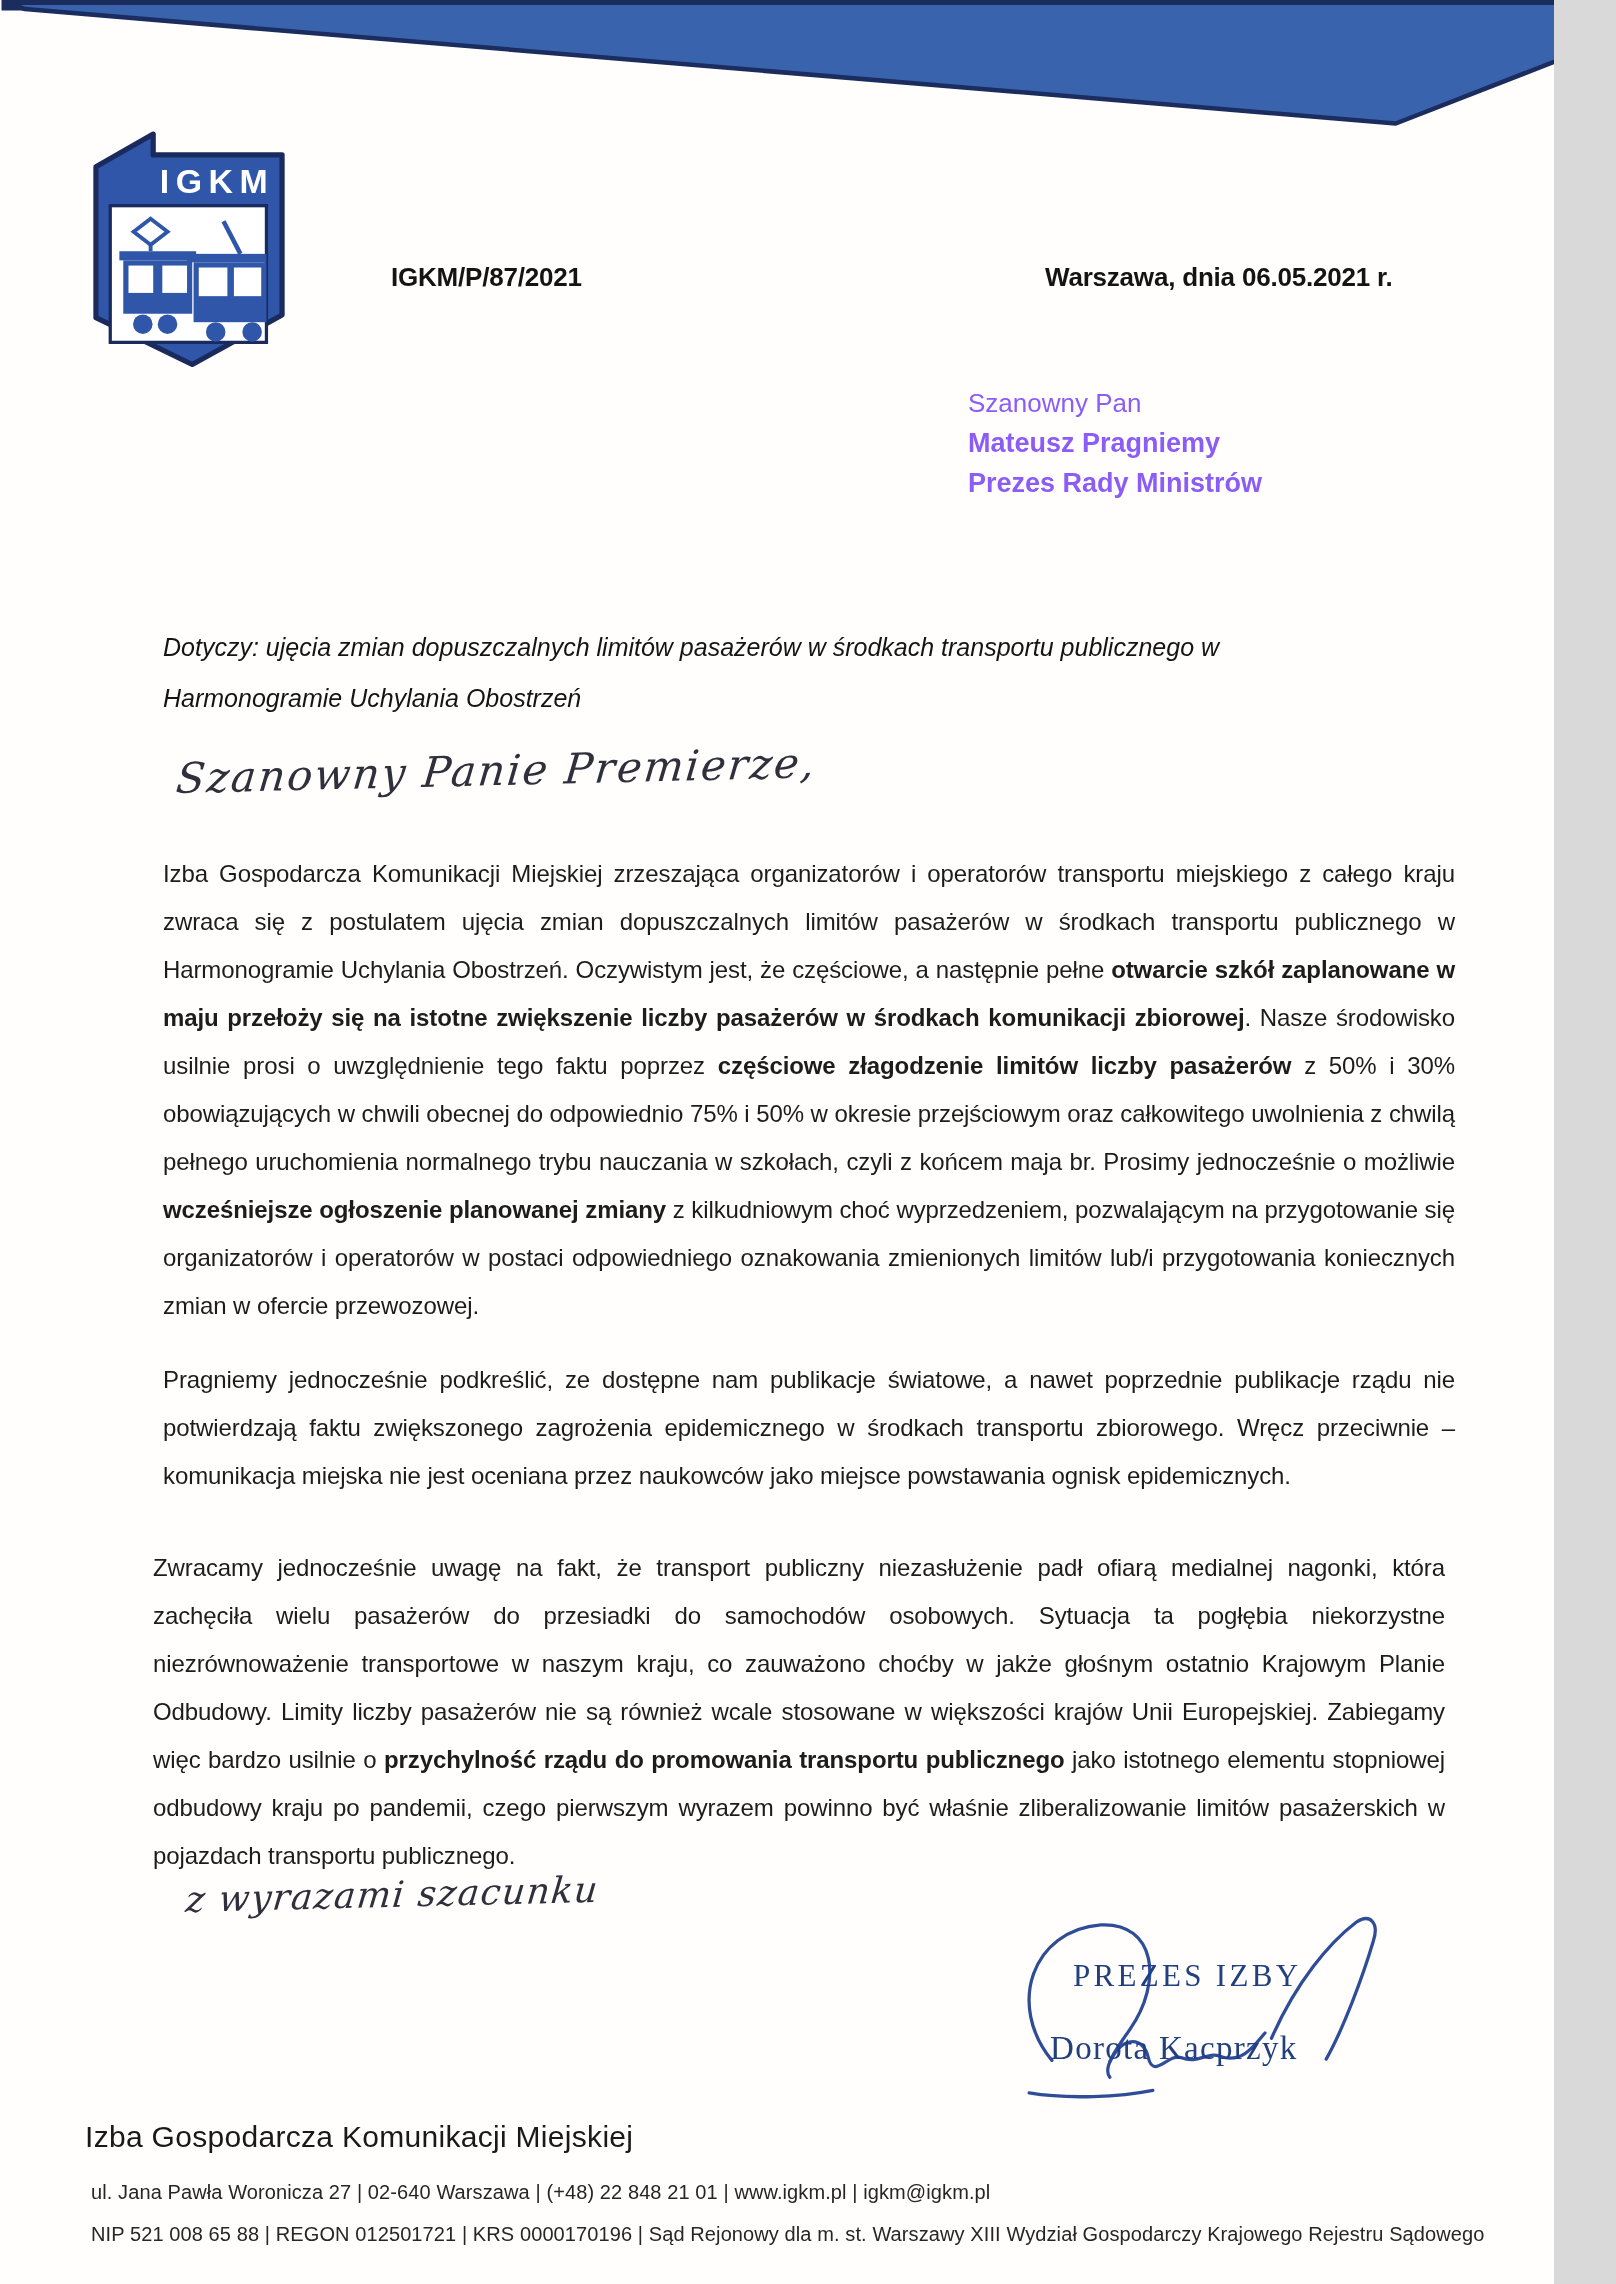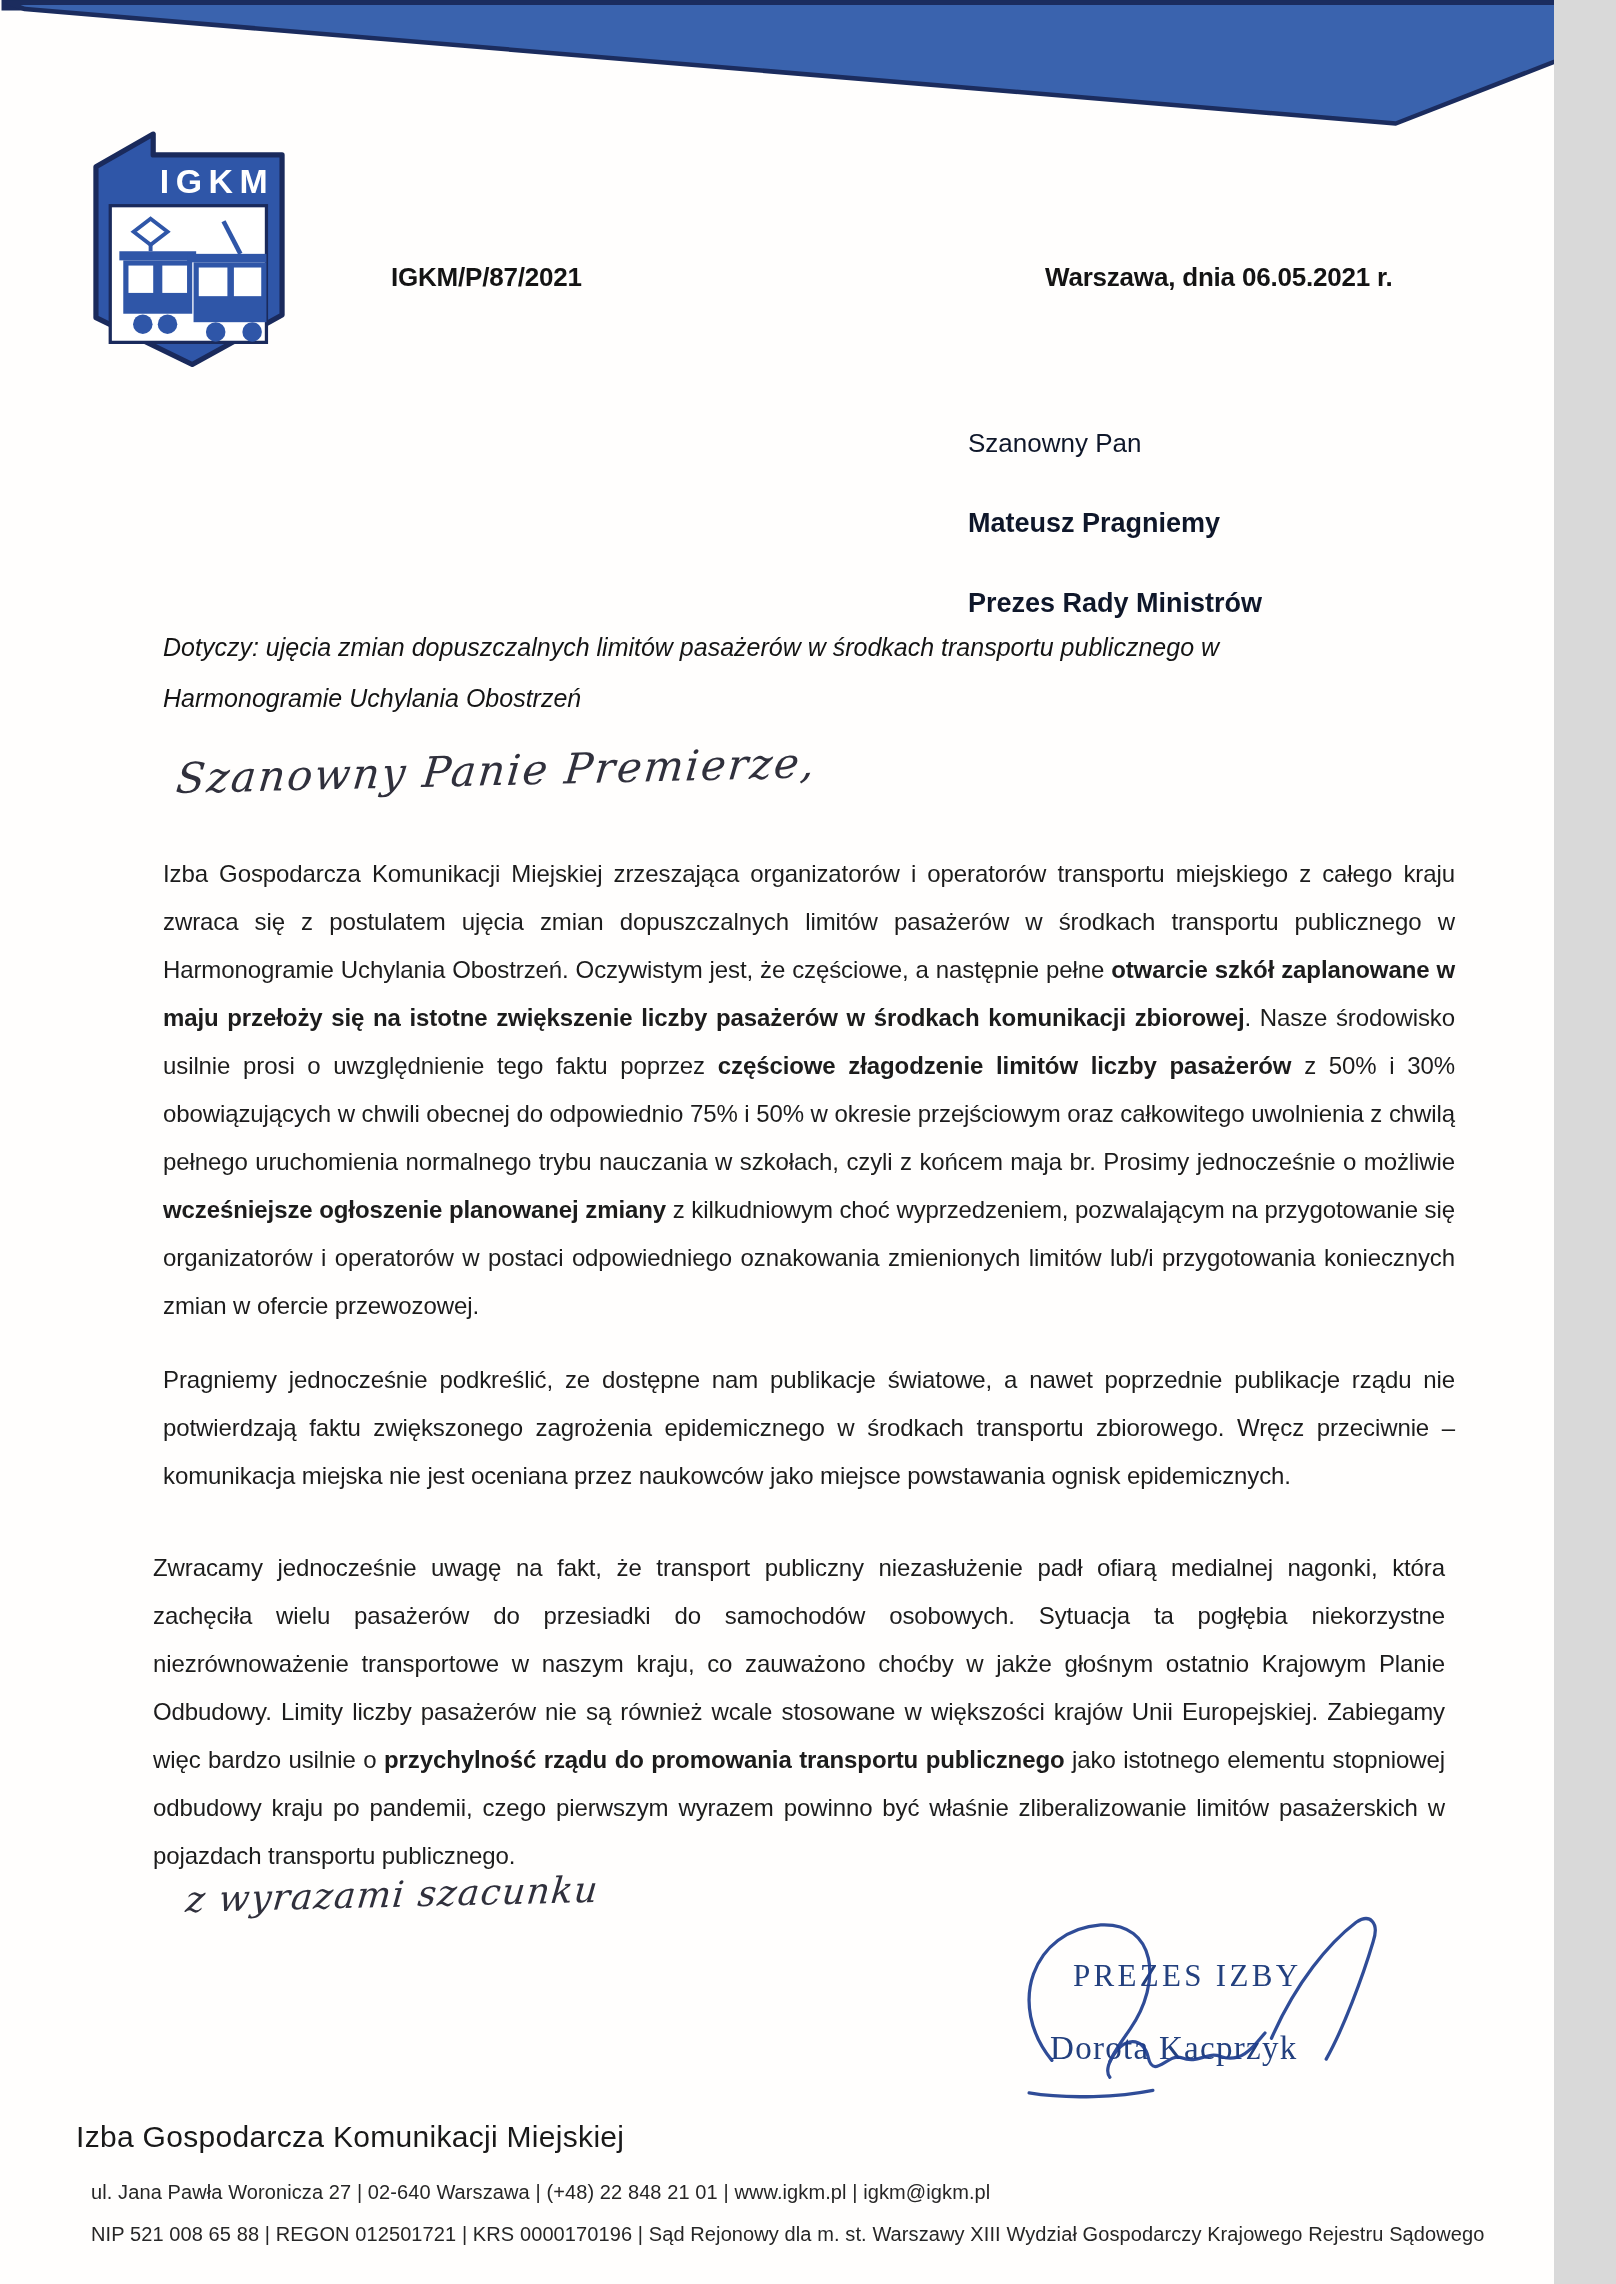--- a/index.html
+++ b/index.html
@@ -1,20 +1,20 @@
 <!DOCTYPE html>
 <html lang="pl" style="font-size:10.4px"><head>
 <meta charset="utf-8">
 <style>
   html,body{margin:0;padding:0;background:#d9d9d9;}
   .page{position:relative;width:1554px;height:2284px;background:#fffefd;
         font-family:"Liberation Sans",sans-serif;color:#1d1d1d;overflow:hidden;}
   .abs{position:absolute;}
   .hdr{font-size:26px;font-weight:600;color:#141414;letter-spacing:-0.2px;}
-  .recipient div{line-height:40px;font-size:26px;color:#0f172a;margin-top:40px;}
+  .recipient div{line-height:40px;font-size:26px;color:#8b5cf6;}
   .recipient .bold{font-weight:bold;font-size:27px;}
   .subject{font-style:italic;font-size:25px;line-height:51px;color:#141414;width:1185px;}
   .para{width:1292px;text-align:justify;font-size:24px;line-height:48px;color:#1c1c1c;
         letter-spacing:-0.1px;}
   .para b{font-weight:bold;}
   .hand{font-family:"DejaVu Serif",serif;font-style:italic;color:#30303c;
         transform:rotate(-1.4deg) skewX(-7deg);transform-origin:left bottom;white-space:nowrap;}
   .greeting{font-size:42px;letter-spacing:2px;}
   .closing{font-size:36px;letter-spacing:1.3px;}
   .stamp{font-family:"Liberation Serif",serif;color:#23407e;white-space:nowrap;}
@@ -97,18 +97,18 @@
     <svg width="417" height="202" viewBox="0 0 640 310">
       <g fill="none" stroke="#1e3d8f" stroke-width="5" stroke-linecap="round" opacity="0.92">
         <path d="M95,240 C 25,155 65,40 170,32 C 255,28 265,120 215,192 C 194,222 172,252 184,266"></path>
         <path d="M184,242 C 205,200 236,204 243,236 C 251,270 274,228 294,236 C 320,246 332,226 354,234 C 388,246 408,214 422,198"></path>
         <path d="M432,206 C 470,120 520,60 562,28 C 583,14 598,28 588,58 C 572,112 542,192 516,238"></path>
         <path d="M60,290 C 120,300 200,296 250,286"></path>
       </g>
     </svg>
   </div>
 
-  <div class="abs footer-org" style="left:76px;top:2120px;">Izba Gospodarcza Komunikacji Miejskiej</div>
+  <div class="abs footer-org" style="left:85px;top:2120px;">Izba Gospodarcza Komunikacji Miejskiej</div>
   <div class="abs footer-small" style="left:91px;top:2181px;">ul. Jana Pawła Woronicza 27 | 02-640 Warszawa | (+48) 22 848 21 01 | www.igkm.pl | igkm@igkm.pl</div>
   <div class="abs footer-small" style="left:91px;top:2223px;">NIP 521 008 65 88 | REGON 012501721 | KRS 0000170196  | Sąd Rejonowy dla m. st. Warszawy XIII Wydział Gospodarczy Krajowego Rejestru Sądowego</div>
 
 </div>
 
 
 </body></html>

